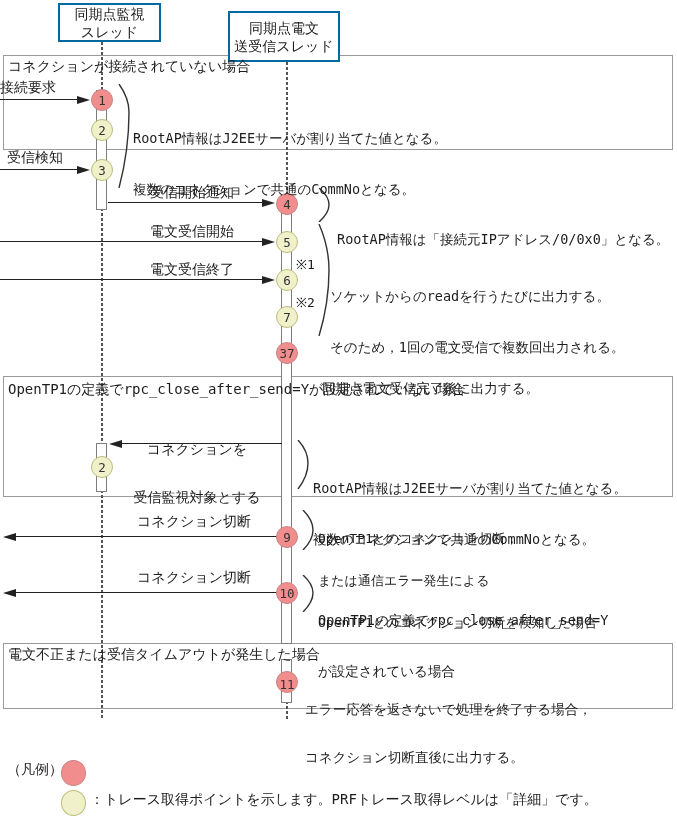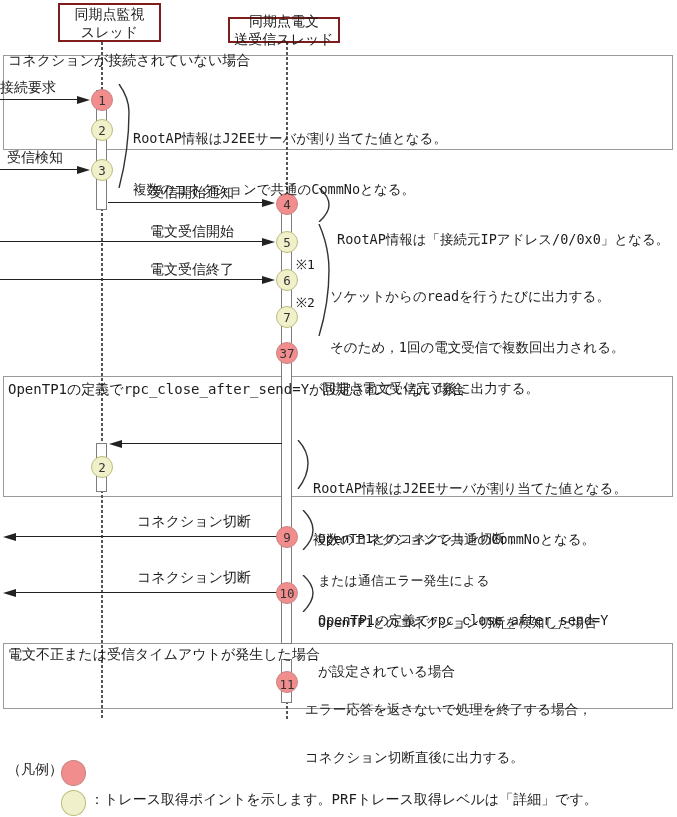--- a/index.html
+++ b/index.html
@@ -2,21 +2,21 @@
 <html><head>
 <meta charset="utf-8">
 <style>
   html,body{margin:0;padding:0;background:#fff;}
   #stage{position:relative;width:677px;height:817px;background:#fff;overflow:hidden;
          font-family:"DejaVu Sans Mono","Liberation Sans",sans-serif;color:#1c1c1c;}
   .t{position:absolute;font-size:14px;line-height:17px;white-space:pre;z-index:6;}
   .ann{font-size:13.5px;}
   .sm{font-size:13px;}
   .case{position:absolute;border:1px solid #9a9a9a;z-index:0;}
-  .tbox{position:absolute;border:2px solid #7f1d1d;background:#fff;z-index:2;
+  .tbox{position:absolute;border:2px solid #0369a1;background:#fff;z-index:2;
         display:flex;flex-direction:column;align-items:center;justify-content:center;
         font-size:14px;line-height:18px;text-align:center;box-sizing:border-box;}
   .life{position:absolute;width:2px;z-index:1;
         background:repeating-linear-gradient(to bottom,#555 0,#555 3px,transparent 3px,transparent 5px);}
   .bar{position:absolute;width:9px;background:#fff;border:1px solid #7d7d7d;z-index:2;}
   .aline{position:absolute;height:0;border-top:1.5px solid #222;z-index:3;}
   .ahr{position:absolute;width:0;height:0;border-top:4.5px solid transparent;
        border-bottom:4.5px solid transparent;border-left:13px solid #222;z-index:3;}
   .ahl{position:absolute;width:0;height:0;border-top:4.5px solid transparent;
        border-bottom:4.5px solid transparent;border-right:13px solid #222;z-index:3;}
@@ -27,40 +27,40 @@
   .leg{position:absolute;width:23px;height:24px;border-radius:50%;border:1px solid;z-index:5;}
 </style>
 </head>
 <body>
 
 <div id="stage">
 
   <div class="case" style="left:3px;top:55px;width:668px;height:93px"></div>
   <div class="case" style="left:3px;top:376px;width:668px;height:119px"></div>
   <div class="case" style="left:3px;top:643px;width:668px;height:64px"></div>
-  <div class="t" style="left:8px;top:52px">コネクションが接続されていない場合</div>
+  <div class="t" style="left:8px;top:58px">コネクションが接続されていない場合</div>
   <div class="t" style="left:8px;top:381px">OpenTP1の定義でrpc_close_after_send=Yが設定されていない場合</div>
   <div class="t" style="left:8px;top:646px">電文不正または受信タイムアウトが発生した場合</div>
 
   <div class="life" style="left:101px;top:42px;height:48px"></div>
   <div class="life" style="left:101px;top:208px;height:235px"></div>
   <div class="life" style="left:101px;top:490px;height:230px"></div>
   <div class="life" style="left:286px;top:42px;height:153px"></div>
   <div class="life" style="left:286px;top:701px;height:19px"></div>
 
   <div class="bar" style="left:96px;top:90px;height:118px"></div>
   <div class="bar" style="left:96px;top:443px;height:47px"></div>
   <div class="bar" style="left:281px;top:195px;height:447px"></div>
   <div class="bar" style="left:281px;top:659px;height:42px"></div>
 
   <div class="tbox" style="left:58px;top:3px;width:103px;height:39px">
     <span>同期点監視</span>
     <span>スレッド</span>
   </div>
-  <div class="tbox" style="left:228px;top:17px;width:112px;height:26px">
+  <div class="tbox" style="left:228px;top:11px;width:112px;height:51px">
     <span>同期点電文</span>
     <span>送受信スレッド</span>
   </div>
 
   <div class="aline" style="left:0;top:99.25px;width:78px"></div>
   <div class="ahr" style="left:77px;top:95.5px"></div>
   <div class="aline" style="left:0;top:169.25px;width:78px"></div>
   <div class="ahr" style="left:77px;top:165.5px"></div>
   <div class="aline" style="left:108px;top:202.25px;width:156px"></div>
   <div class="ahr" style="left:262px;top:198.5px"></div>
@@ -73,20 +73,24 @@
   <div class="aline" style="left:15px;top:536.25px;width:267px"></div>
   <div class="ahl" style="left:3px;top:532.5px"></div>
   <div class="aline" style="left:15px;top:592.25px;width:267px"></div>
   <div class="ahl" style="left:3px;top:588.5px"></div>
 
   <div class="t" style="left:0;top:79px">接続要求</div>
   <div class="t" style="left:7px;top:149px">受信検知</div>
   <div class="t" style="left:150px;top:184px">受信開始通知</div>
   <div class="t" style="left:150px;top:223px">電文受信開始</div>
   <div class="t" style="left:150px;top:261px">電文受信終了</div>
+  <div class="t" style="left:112px;top:409px;width:170px;text-align:center;line-height:16px">
+    <div>コネクションを</div>
+    <div>受信監視対象とする</div>
+  </div>
   <div class="t" style="left:137px;top:513px">コネクション切断</div>
   <div class="t" style="left:137px;top:569px">コネクション切断</div>
 
   <div class="tp std" style="left: 91px; top: 89px; background: rgb(242, 141, 141); border-color: rgb(201, 132, 132);">
       <span>1</span>
     </div>
   <div class="tp dtl" style="left: 91px; top: 119px; background: rgb(240, 240, 203); border-color: rgb(189, 189, 124);">
       <span>2</span>
     </div>
   <div class="tp dtl" style="left: 91px; top: 159px; background: rgb(240, 240, 203); border-color: rgb(189, 189, 124);">

